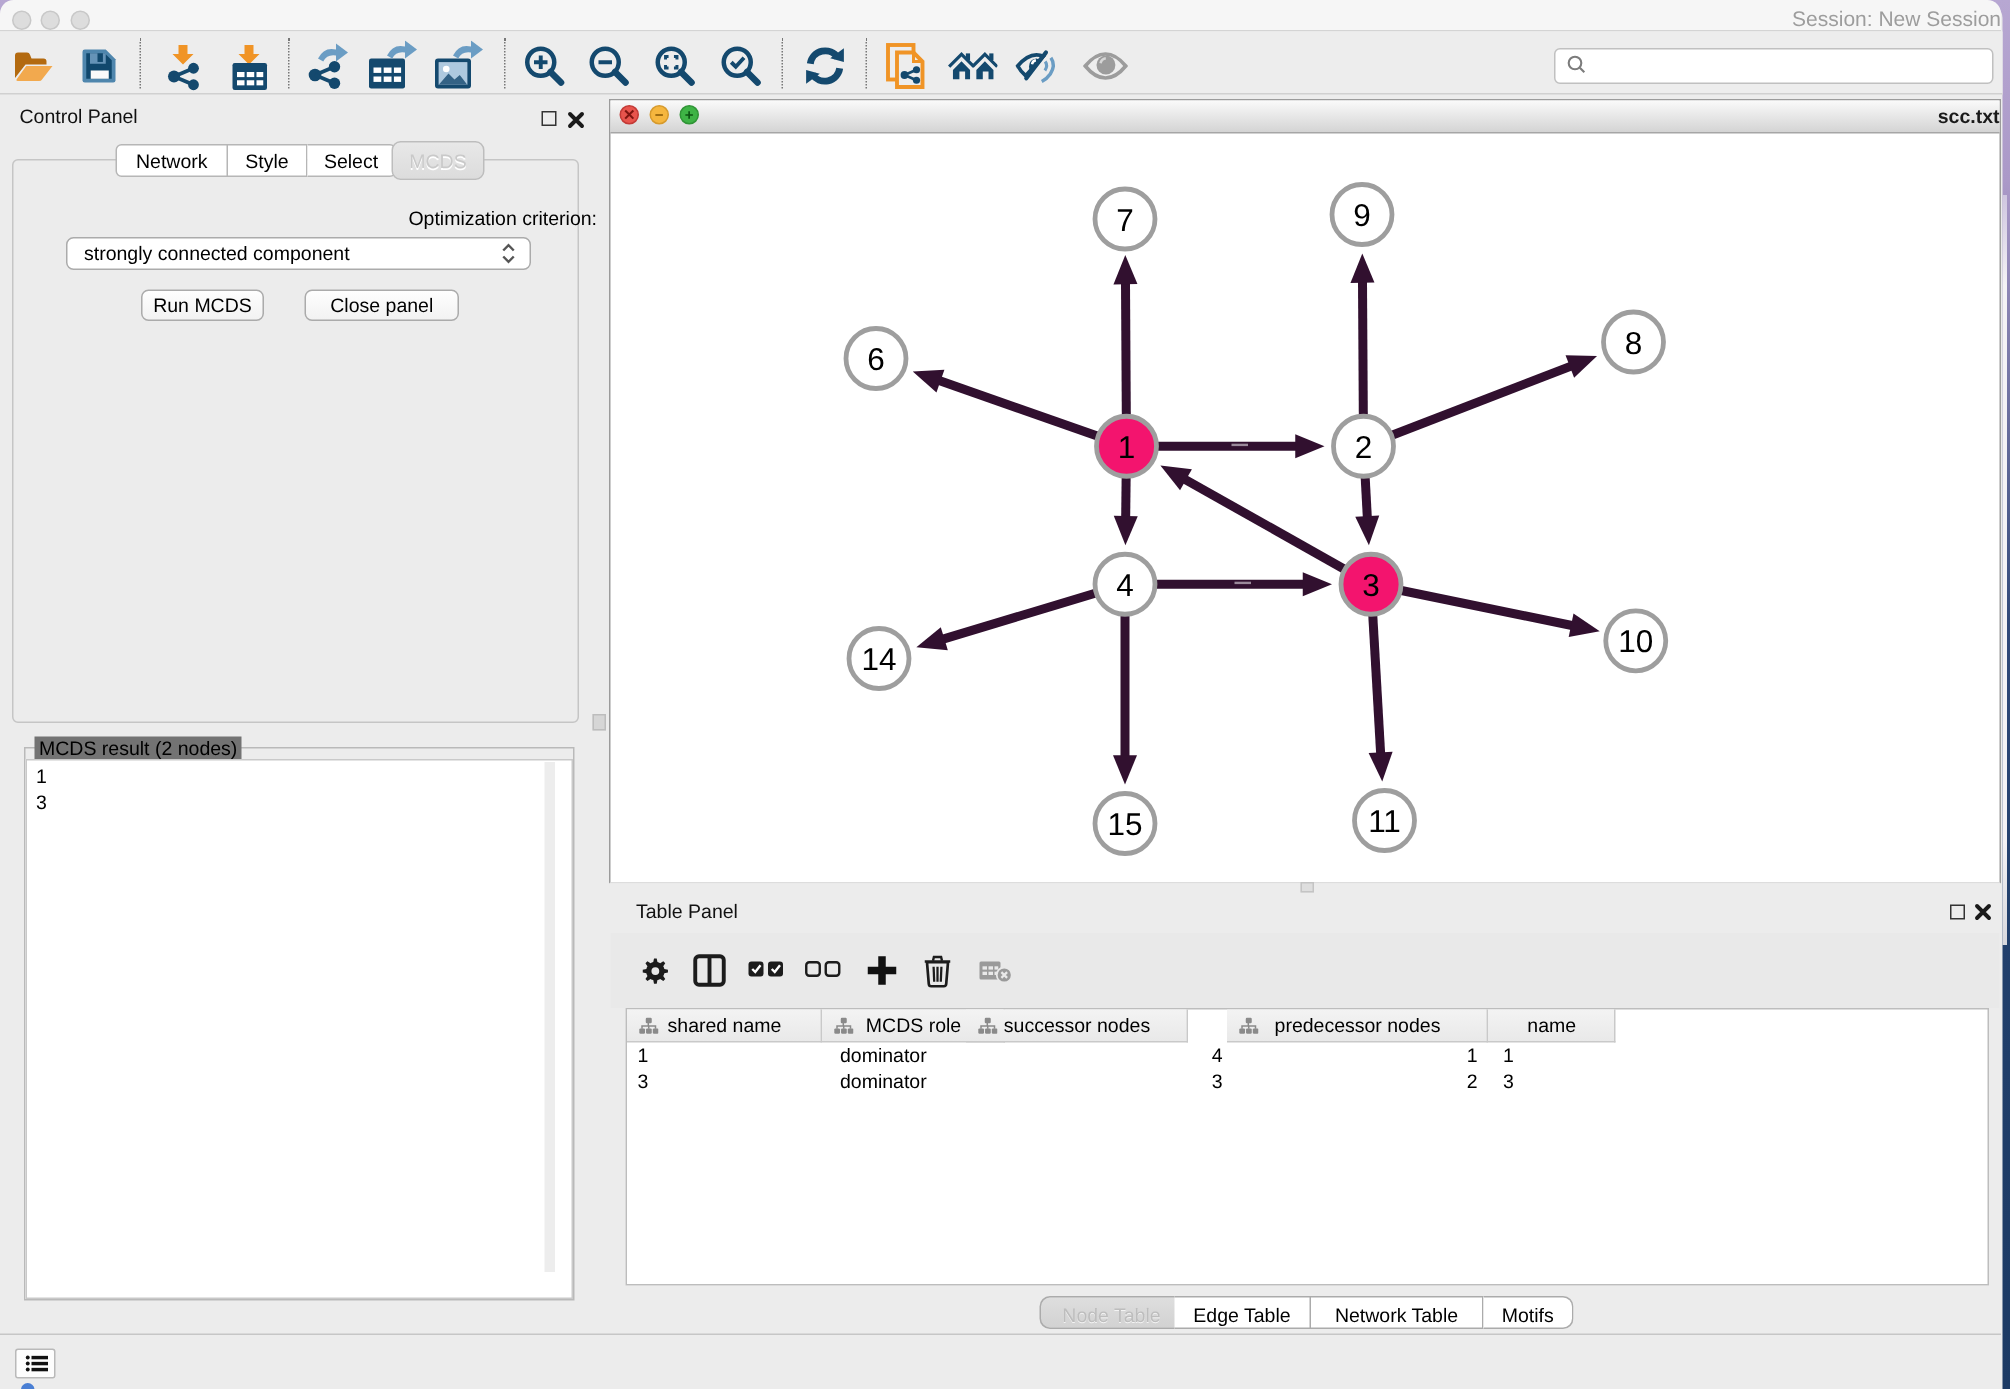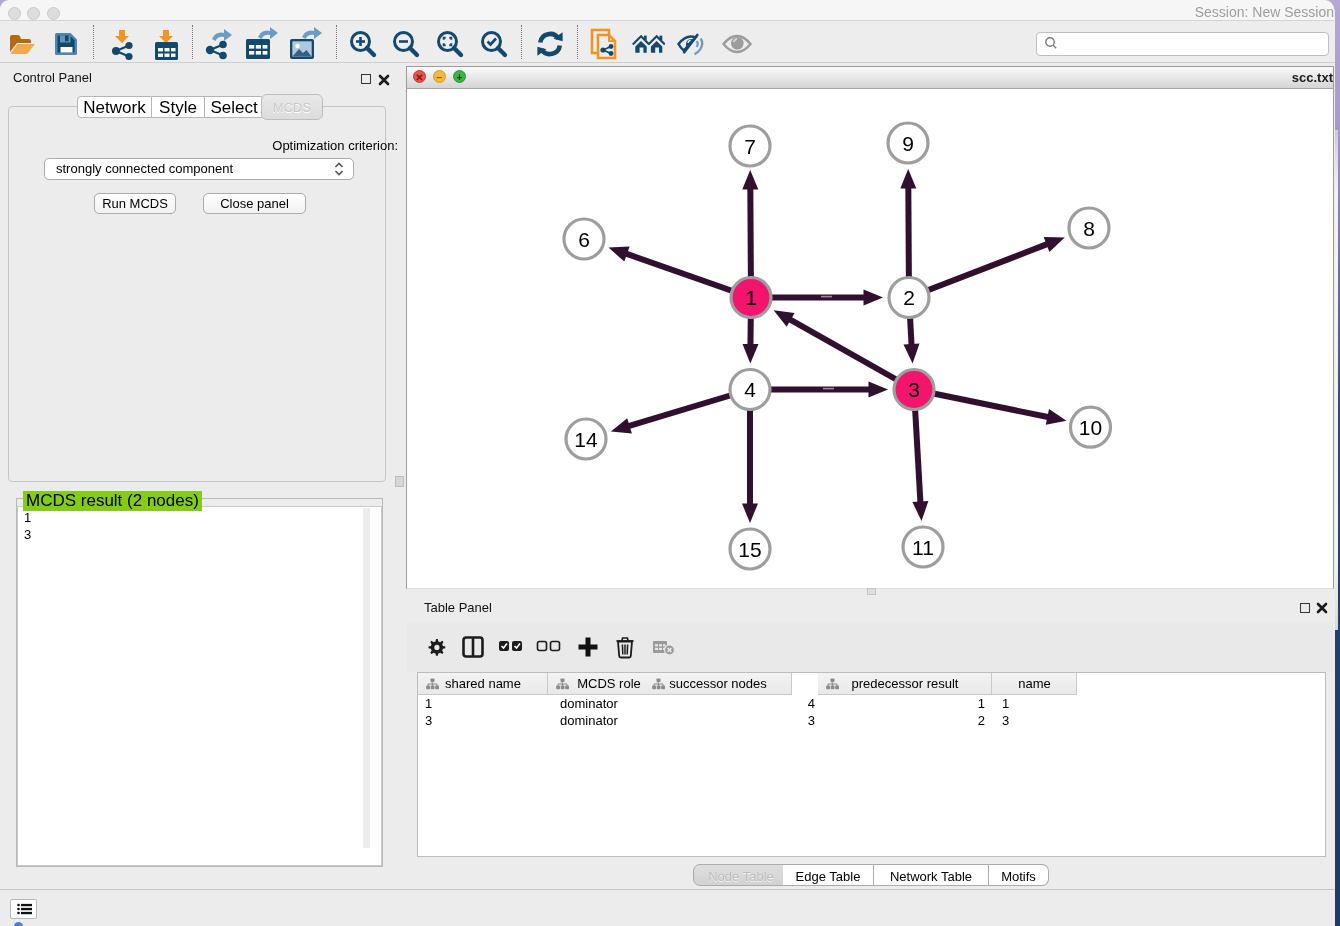--- a/index.html
+++ b/index.html
@@ -10,28 +10,28 @@
 .abs{position:absolute}
 #titlebar{left:0;top:0;width:1334px;height:20px;background:#f6f6f6;border-bottom:1px solid #d4d4d4;border-radius:9px 9px 0 0;}
 .tl{border-radius:50%;width:11px;height:11px;background:#dddddd;border:1px solid #c8c8c8;top:7px}
 #wtitle{left:0;top:4px;width:1334px;text-align:right;font-size:14px;color:#9d9d9d}
 #toolbar{left:0;top:21px;width:1335px;height:41px;background:#ededed;border-bottom:1px solid #d0d0d0}
 .sep{top:25px;width:0;height:34px;border-left:1px dotted #777}
 #search{left:1036px;top:32px;width:291px;height:22px;background:#fff;border:1px solid #c0c0c0;border-radius:4px}
 
 #cptitle{left:13px;top:70px;font-size:13px;color:#111}
 .floatic{width:8px;height:8px;border:1.6px solid #333}
-.tab{top:96px;height:22px;background:#fff;border:1px solid #b6b6b6;font-size:17px;color:#000;text-align:center;line-height:22px;box-sizing:border-box}
+.tab{top:96px;height:22px;background:#fff;border:1px solid #b6b6b6;font-size:13px;color:#000;text-align:center;line-height:22px;box-sizing:border-box}
 #tabsel{left:261px;top:94px;width:62px;height:26px;background:linear-gradient(#e8e8e8,#dcdcdc);border:1px solid #bdbdbd;border-radius:6px;color:#c9c9c9;text-shadow:0 1px 0 #fff;font-size:13px;text-align:center;line-height:26px;box-sizing:border-box}
 #cpcontent{left:8px;top:106px;width:376px;height:374px;border:1px solid #c5c5c5;border-radius:4px}
 #optlabel{left:0;top:138px;width:398px;text-align:right;font-size:13px;color:#000}
 #combo{left:44px;top:158px;width:310px;height:22px;background:#fff;border:1px solid #ababab;border-radius:5px;box-sizing:border-box;font-size:13px;line-height:20px;padding-left:11px}
 .btn{top:193px;height:21px;background:linear-gradient(#fefefe,#f2f2f2);border:1px solid #ababab;border-radius:5px;font-size:13px;color:#000;text-align:center;line-height:19px;box-sizing:border-box}
 #fieldset{left:16px;top:498px;width:367px;height:369px;border:1px solid #b9b9b9;box-sizing:border-box}
-#legend{left:23px;top:491px;background:#84cc16;font-size:17px;color:#000;padding:0 3px}
+#legend{left:23px;top:491px;background:#737373;font-size:13px;color:#000;padding:0 3px}
 #resultbox{left:17px;top:506px;width:365px;height:360px;background:#fff;border:1px solid #c9c9c9;box-sizing:border-box;font-size:13px;color:#000;line-height:16.5px;padding:3px 0 0 6px}
 #scrollstrip{left:363px;top:508px;width:7px;height:340px;background:#ededed}
 
 #netwin{left:406px;top:66px;width:928px;height:523px;border:1px solid #9b9b9b;border-bottom:1px solid #dddddd;background:#fff;box-sizing:border-box}
 #nettitle{left:0;top:0;width:926px;height:21px;background:linear-gradient(#fafafa,#d4d4d4);border-bottom:1px solid #a6a6a6}
 .tlight{width:13px;height:13px;border-radius:50%;text-align:center;line-height:13px;font-size:10px;font-weight:bold;box-sizing:border-box}
 #netname{left:407px;top:70px;width:926px;text-align:right;font-size:13px;font-weight:600;color:#1a1a1a}
 
 #tptitle{left:424px;top:600px;font-size:13px;color:#111}
 #tbltoolbar{left:407px;top:622px;width:926px;height:50px;background:#e9e9e9}
@@ -364,21 +364,21 @@
 <div class="abs hcell" style="left:818px;width:174px">
     <svg width="13" height="12" viewBox="0 0 13 12" style="position:absolute;left:8px;top:5px">
       <g fill="#8a8a8a">
         <rect x="4.5" y="0.5" width="4" height="3.6" rx="0.8"></rect>
         <rect x="0.2" y="7.6" width="3.8" height="3.6" rx="0.8"></rect>
         <rect x="4.7" y="7.6" width="3.8" height="3.6" rx="0.8"></rect>
         <rect x="9.2" y="7.6" width="3.8" height="3.6" rx="0.8"></rect>
         <path d="M6.2 4 L6.2 6 M2 7.8 L2 6 L11 6 L11 7.8 M6.5 6 L6.5 7.8" stroke="#8a8a8a" stroke-width="1" fill="none"></path>
       </g>
     </svg>
-    <span style="position:absolute;left:0;width:174px;text-align:center">predecessor result</span>
+    <span style="position:absolute;left:0;width:174px;text-align:center">predecessor nodes</span>
   </div>
 <div class="abs hcell" style="left:992px;width:85px">
     <span style="position:absolute;left:0;width:85px;text-align:center">name</span>
   </div>
 <div class="abs trow" style="left:425px;top:696px">1</div>
 <div class="abs trow" style="left:560px;top:696px">dominator</div>
 <div class="abs trow" style="left:670px;top:696px;width:145px;text-align:right">4</div>
 <div class="abs trow" style="left:818px;top:696px;width:167px;text-align:right">1</div>
 <div class="abs trow" style="left:1002px;top:696px">1</div>
 <div class="abs trow" style="left:425px;top:713px">3</div>

